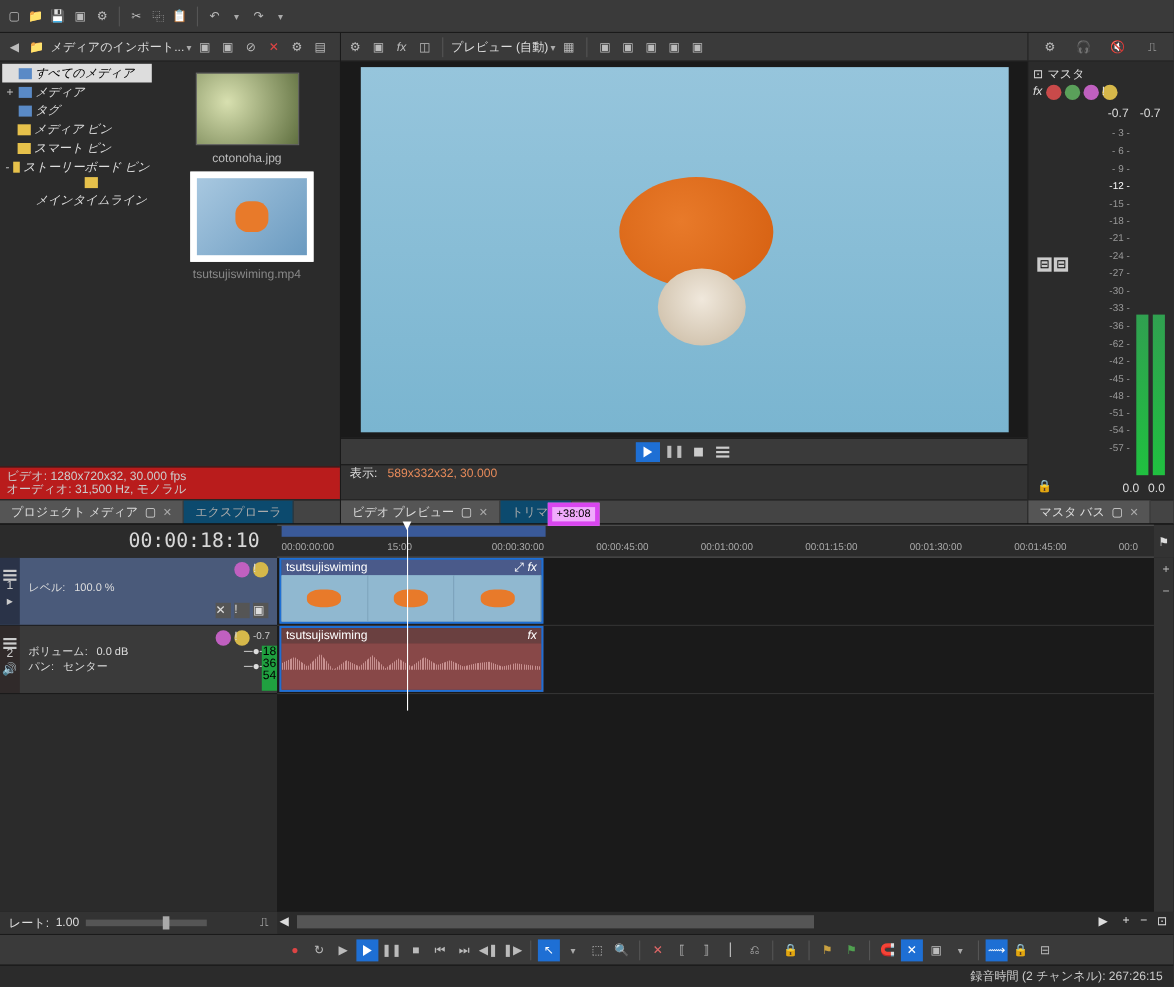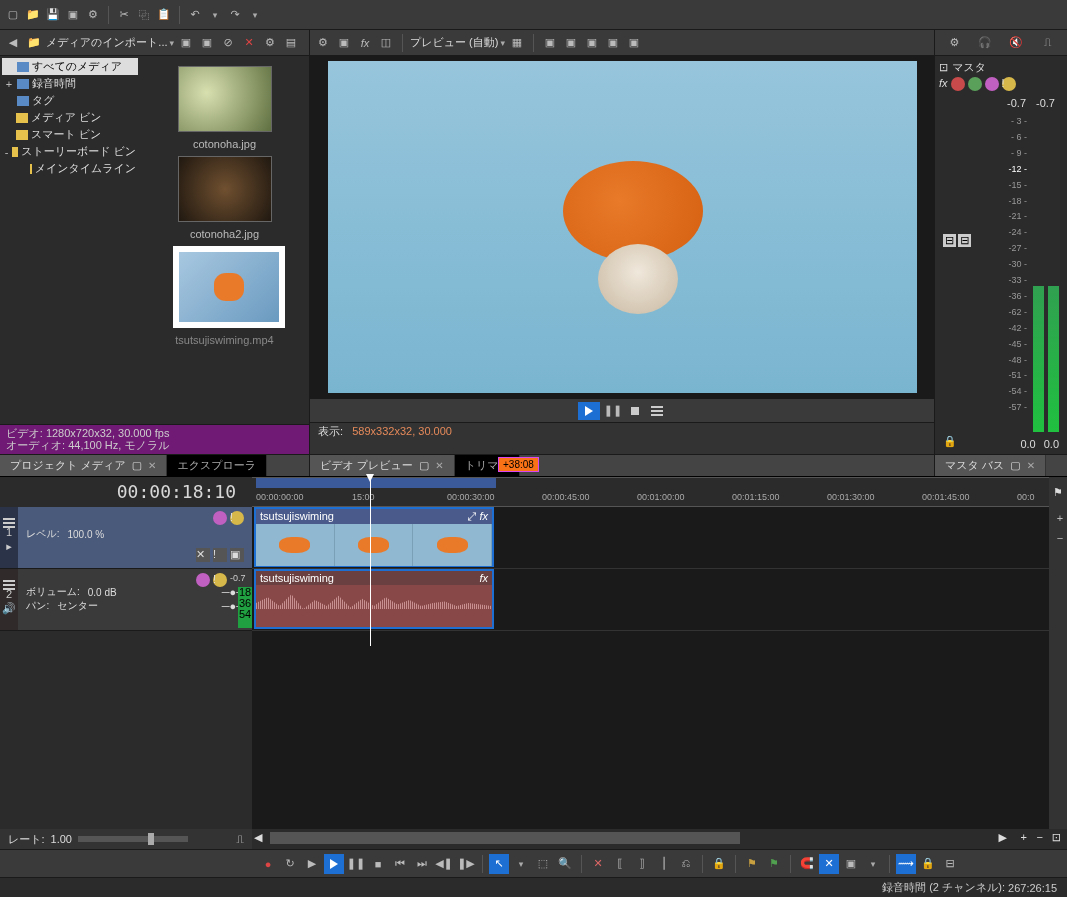--- a/index.html
+++ b/index.html
@@ -10,41 +10,41 @@
 .toolbar-main { height: 30px; background: #3a3a3a; border-bottom: 1px solid #1a1a1a; display: flex; align-items: center; padding: 0 4px; gap: 2px; }
 .tb-icon { width: 18px; height: 18px; display: inline-flex; align-items: center; justify-content: center; color: #bbb; cursor: pointer; }
 .tb-sep { width: 1px; height: 18px; background: #555; margin: 0 4px; }
 
 
 .middle { flex: 0 0 446px; display: flex; background: #2b2b2b; }
 .media-panel { width: 310px; display: flex; flex-direction: column; border-right: 1px solid #1a1a1a; }
 .media-toolbar { height: 26px; background: #3a3a3a; display: flex; align-items: center; padding: 0 4px; gap: 3px; border-bottom: 1px solid #1a1a1a; }
 .media-body { flex: 1; display: flex; overflow: hidden; }
 .media-tree { width: 140px; background: #2b2b2b; overflow: hidden; padding: 2px; }
-.tree-item { padding: 1px 2px; white-space: nowrap; cursor: pointer; display: flex; align-items: center; gap: 3px; }
+.tree-item { padding: 1px 2px; white-space: nowrap; cursor: pointer; display: flex; align-items: center; gap: 3px; font-style: italic; }
 .tree-item.sel { background: #dddddd; color: #000; }
 .folder-ico { width: 12px; height: 10px; background: #e6c14b; display: inline-block; }
 .folder-ico.blue { background: #5a8ac6; }
 .tree-indent { padding-left: 14px; }
-.tree-indent2 { padding-left: 28px; }
+.tree-indent2 { padding-left: 28px; flex-direction: column; }
 .plus { width: 10px; text-align: center; color: #bbb; }
 
 .media-thumbs { flex: 1; background: #2b2b2b; overflow: hidden; padding: 4px; text-align: center; }
 .thumb { margin: 6px auto 4px; width: 104px; }
 .thumb-img { width: 94px; height: 66px; background: #888; border: 1px solid #666; margin: 0 auto 6px; }
 .thumb-img.sel { border: 2px solid #fff; background: #fff; padding: 4px; width: 112px; height: 82px; }
 .thumb-inner { width: 100%; height: 100%; background: linear-gradient(135deg,#a8c8e0,#6a9ac0); position:relative; }
 .thumb-label { color: #bbb; }
 .thumb-label.sel { color: #888; }
 
-.media-info { height: 30px; background: #701a75; border-top: 1px solid #1a1a1a; padding: 2px 6px; color: #ccc; font-size: 10px; line-height: 12px; }
+.media-info { height: 30px; background: #b91c1c; border-top: 1px solid #1a1a1a; padding: 2px 6px; color: #ccc; font-size: 10px; line-height: 12px; }
 
 .tabs-row { height: 22px; background: #444; display: flex; border-top: 1px solid #1a1a1a; }
 .tab { padding: 3px 10px; background: #555; color: #ddd; display: flex; align-items: center; gap: 6px; cursor: pointer; border-right: 1px solid #333; }
-.tab.inactive { background: #000000; color: #aaa; }
+.tab.inactive { background: #0c4a6e; color: #aaa; }
 .tab-close { color: #aaa; font-size: 10px; }
 
 
 .preview-panel { flex: 1; display: flex; flex-direction: column; border-right: 1px solid #1a1a1a; }
 .preview-toolbar { height: 26px; background: #3a3a3a; display: flex; align-items: center; padding: 0 4px; gap: 3px; border-bottom: 1px solid #1a1a1a; }
 .preview-body { flex: 1; background: #1a1a1a; display: flex; align-items: center; justify-content: center; }
 .preview-video { width: 589px; height: 332px; background: linear-gradient(180deg, #96c5dc 0%, #7ab5d0 100%); position: relative; }
 .dog-body { position: absolute; left: 40%; top: 30%; width: 140px; height: 100px; border-radius: 50%; background: radial-gradient(circle at 40% 40%, #e87a2a, #d55f10); }
 .dog-head { position: absolute; left: 46%; top: 55%; width: 80px; height: 70px; border-radius: 50%; background: radial-gradient(circle at 50% 40%, #f0e8dc, #c8b8a0); }
 .preview-transport { height: 24px; background: #3a3a3a; display: flex; align-items: center; justify-content: center; gap: 4px; border-top: 1px solid #1a1a1a; }
@@ -118,21 +118,21 @@
 
 
 .status-bar { height: 20px; background: #2b2b2b; border-top: 1px solid #1a1a1a; display: flex; justify-content: flex-end; align-items: center; padding: 0 10px; color: #ccc; }
 
 
 .tri-r { width:0;height:0;border-top:5px solid transparent;border-bottom:5px solid transparent;border-left:8px solid #fff;}
 .sq { width:8px;height:8px;background:#ccc;}
 .dd { font-size:9px; color:#aaa;}
 .menu-ico { width:12px; height:2px; background:#ccc; box-shadow: 0 -4px #ccc, 0 4px #ccc;}
 
-.badge-box{position:absolute; left:246px; top:-21px; background:#f97316; color:#000; padding:1px 4px; font-size:10px; border:1px solid #d946ef;}
+.badge-box{position:absolute; left:246px; top:-21px; background:#f0abfc; color:#000; padding:1px 4px; font-size:10px; border:4px solid #d946ef;}
 </style>
 </head>
 <body>
 
 <div class="app">
 
   <div class="toolbar-main">
     <span class="tb-icon">▢</span>
     <span class="tb-icon">📁</span>
     <span class="tb-icon">💾</span>
@@ -169,21 +169,21 @@
       <div class="media-body">
         <div class="media-tree">
           <div class="tree-item sel">
               <span class="plus"></span>
               <span class="folder-ico blue"></span>
               <span>すべてのメディア</span>
             </div>
           <div class="tree-item">
               <span class="plus">+</span>
               <span class="folder-ico blue"></span>
-              <span>録音時間</span>
+              <span>メディア</span>
             </div>
           <div class="tree-item">
               <span class="plus"></span>
               <span class="folder-ico blue"></span>
               <span>タグ</span>
             </div>
           <div class="tree-item tree-indent">
               <span class="folder-ico"></span>
               <span>メディア ビン</span>
             </div>
@@ -200,40 +200,34 @@
               <span class="folder-ico"></span>
               <span>メインタイムライン</span>
             </div>
         </div>
         <div class="media-thumbs">
           <div class="thumb">
             <div class="thumb-img">
                 <div style="width:100%;height:100%;background:radial-gradient(circle at 30% 40%,#d8e0b0,#607040);"></div>
               </div>
             <div class="thumb-label">cotonoha.jpg</div>
-          </div>
-          <div class="thumb">
-            <div class="thumb-img">
-                <div style="width:100%;height:100%;background:radial-gradient(circle at 50% 50%,#705030,#201810);"></div>
-              </div>
-            <div class="thumb-label">cotonoha2.jpg</div>
           </div>
           <div class="thumb">
             <div class="thumb-img sel">
                 <div class="thumb-inner">
                   <div style="position:absolute;left:35%;top:30%;width:30%;height:40%;background:#e87a2a;border-radius:40%;"></div>
                 </div>
               </div>
             <div class="thumb-label sel">tsutsujiswiming.mp4</div>
           </div>
         </div>
       </div>
       <div class="media-info">
         <div>ビデオ: 1280x720x32, 30.000 fps</div>
-        <div>オーディオ: 44,100 Hz, モノラル</div>
+        <div>オーディオ: 31,500 Hz, モノラル</div>
       </div>
       <div class="tabs-row">
         <div class="tab">
             <span>プロジェクト メディア</span>
             <span>▢</span>
             <span class="tab-close">✕</span>
           </div>
         <div class="tab inactive">
             <span>エクスプローラ</span>
           </div>

